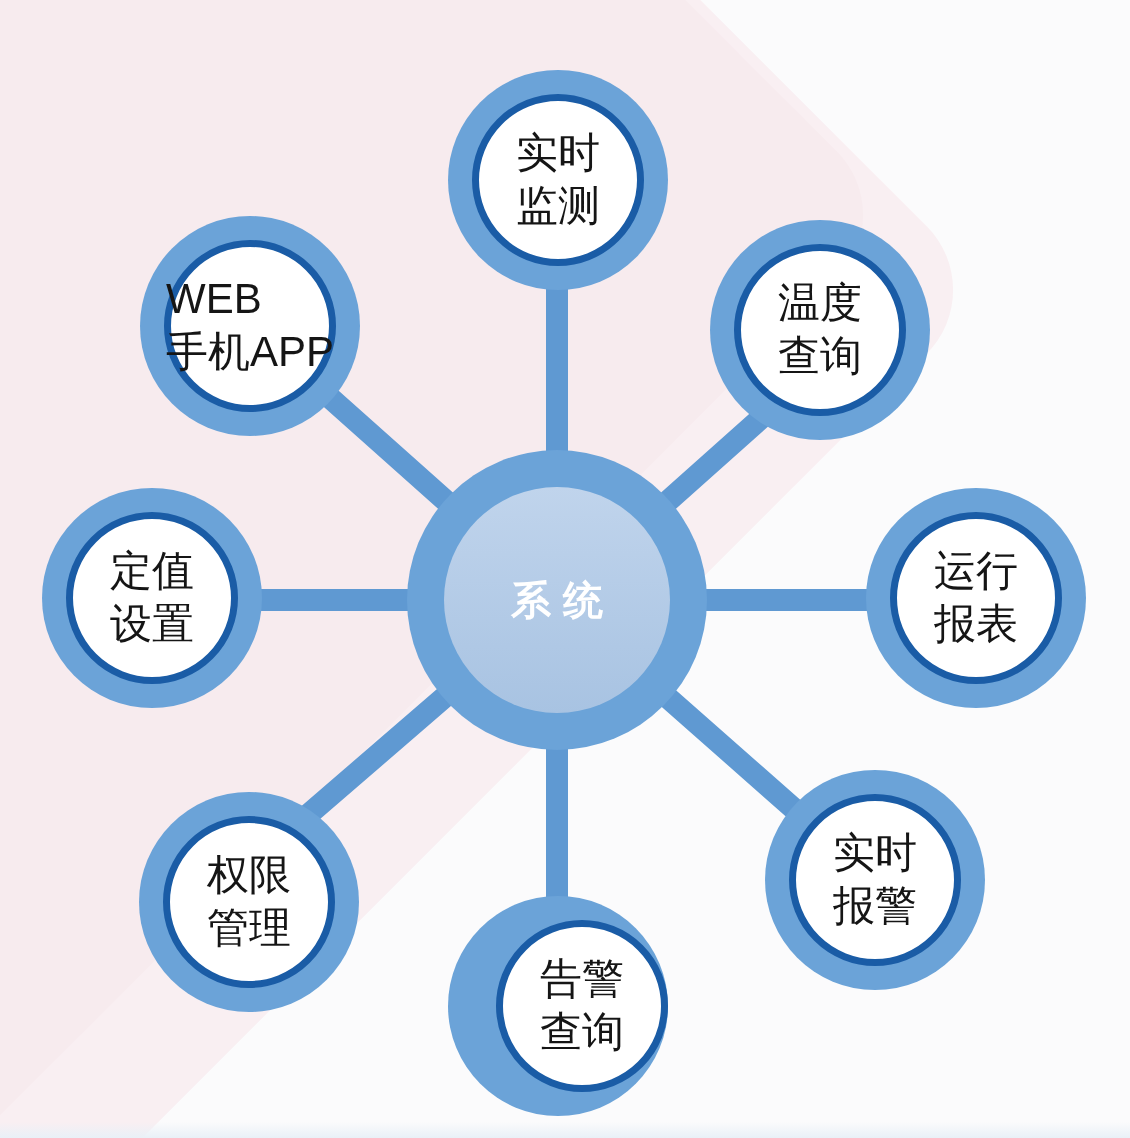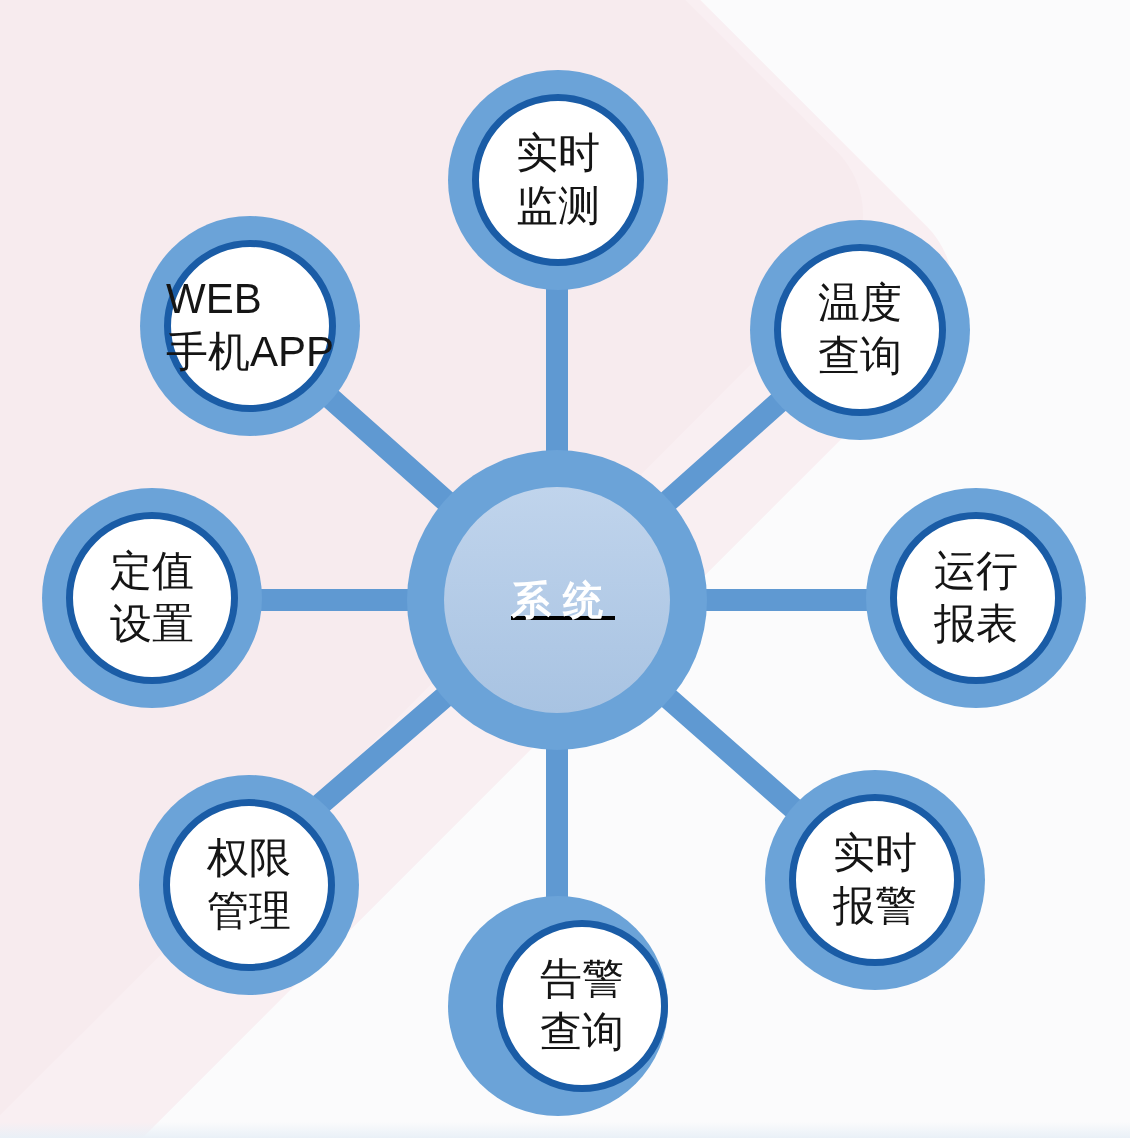--- a/index.html
+++ b/index.html
@@ -34,35 +34,35 @@
   .spoke-nw{transform:rotate(-138.3deg);width:415px;}
   
   .node{position:absolute; width:220px; height:220px; border-radius:50%;
     background:var(--accent_blue); display:flex; align-items:center; justify-content:center;}
   .node-inner{width:158px; height:158px; border-radius:50%; background:var(--node_fill);
     border:7px solid var(--ring_navy); display:flex; align-items:center; justify-content:center;
     overflow:visible;}
   .node-label{font-size:42px; line-height:1.26; color:var(--text_dark);
     text-align:center; font-weight:500; white-space:nowrap;}
   .node--n {left:448px; top:70px;}
-  .node--ne{left:750px; top:220px;}
+  .node--ne{left:710px; top:220px;}
   .node--e {left:866px; top:488px;}
   .node--se{left:765px; top:770px;}
   .node--s {left:448px; top:896px;justify-content:flex-end;}
-  .node--sw{left:139px; top:775px;}
+  .node--sw{left:139px; top:792px;}
   .node--w {left:42px;  top:488px;}
   .node--nw{left:140px; top:216px;}
   .node--nw .node-label{text-align:left;}
   
   .hub{position:absolute; left:407px; top:450px; width:300px; height:300px;
     border-radius:50%; background:var(--accent_blue);
     display:flex; align-items:center; justify-content:center;}
   .hub-inner{width:226px; height:226px; border-radius:50%;
     background:linear-gradient(180deg, var(--hub_inner_top), var(--hub_inner_bottom));
-    display:flex; align-items:center; justify-content:center;text-decoration:underline;}
+    display:flex; align-items:center; justify-content:center;}
   .hub-label{font-size:40px; font-weight:bold; color:var(--text_light);
     line-height:1.95; text-align:center; letter-spacing:0.3em;}
   .hub-label div{margin-right:-0.3em;}
 </style>
 </head>
 <body>
 
 <div class="canvas">
 
   <div class="bg-shape bg-pink-outer"></div>

